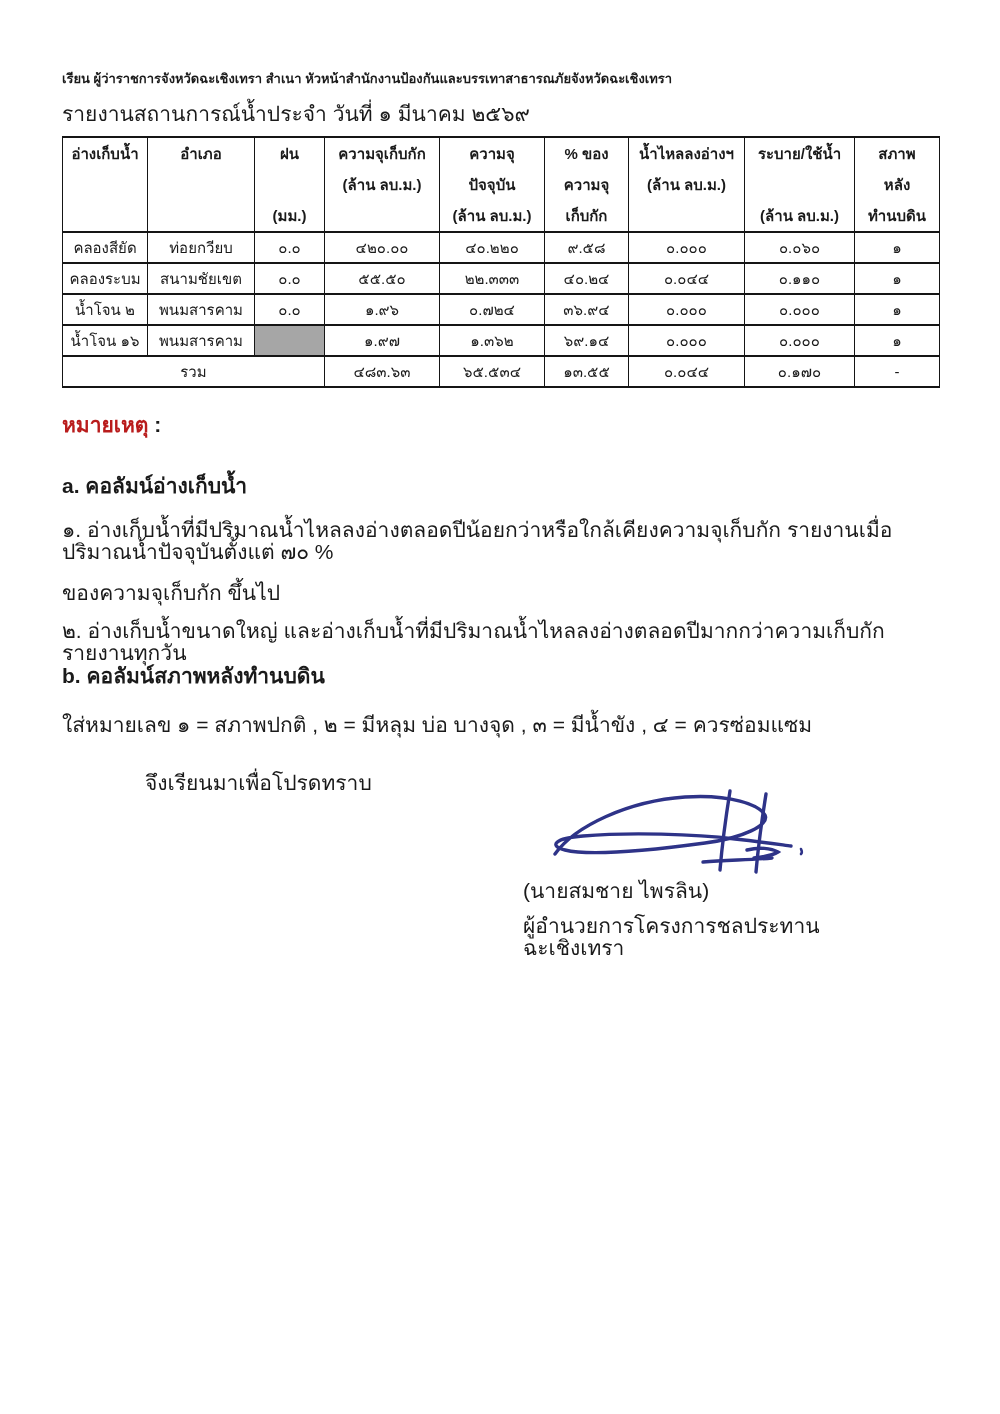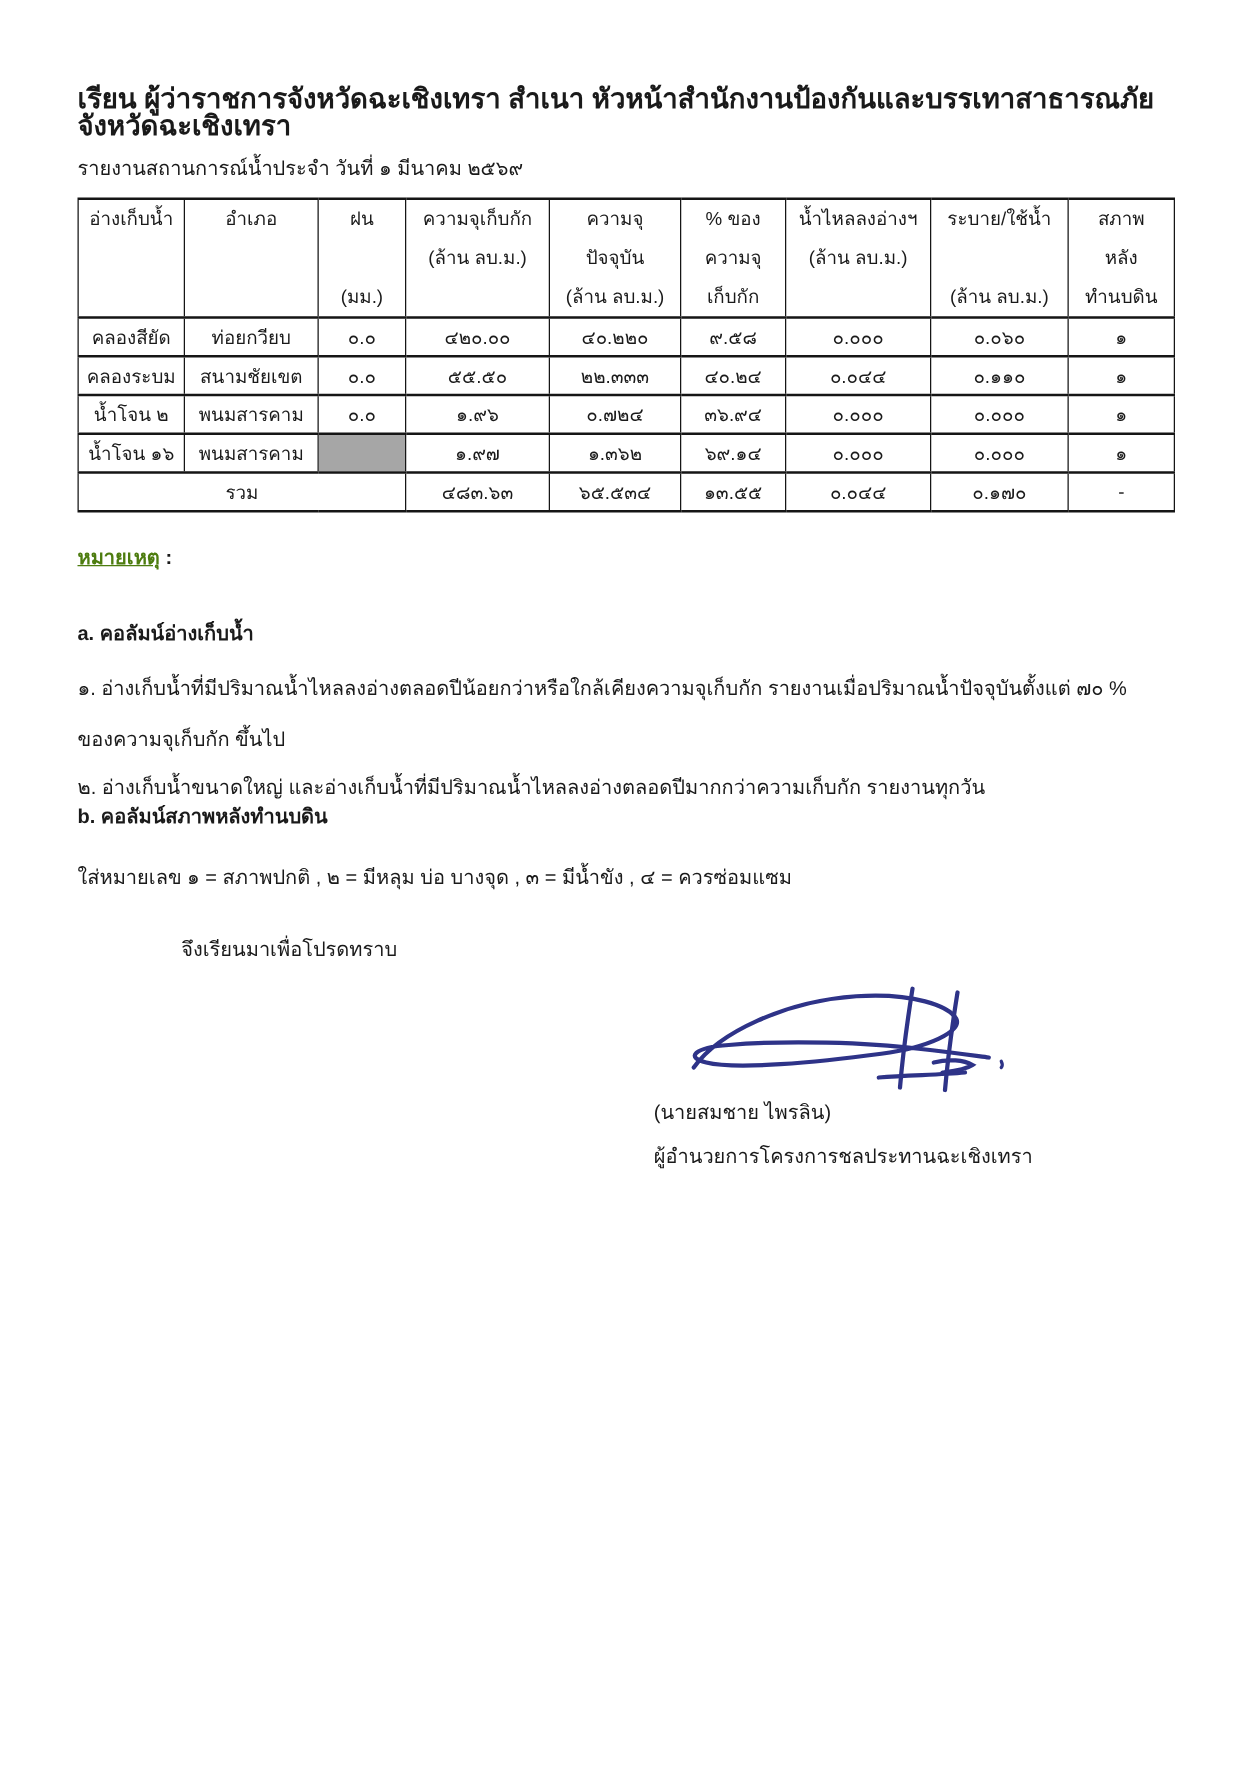--- a/index.html
+++ b/index.html
@@ -10,22 +10,22 @@
   }
   .page {
     position: relative;
     width: 1000px;
     height: 1414px;
     margin: 0 auto;
     background: #ffffff;
     padding: 68px 62px 0 62px;
     overflow: hidden;
   }
-  p { line-height: 22px; font-size: 16px; }
-  .to-line { font-size: 22px; font-weight: bold; }
+  p { line-height: 22px; font-size: 21px; }
+  .to-line { font-size: 13px; font-weight: bold; }
   .report-line { margin-top: 13px; }
 
   
   table.report {
     margin-top: 11px;
     width: 877px;
     border-collapse: collapse;
     table-layout: fixed;
     font-size: 15px;
   }
@@ -34,29 +34,29 @@
     border-right: 1.4px solid #151515;
     border-top: 2.2px solid #151515;
     border-bottom: 2.2px solid #151515;
     font-weight: normal;
     text-align: center;
     vertical-align: middle;
     padding: 0;
     overflow: hidden;
   }
   table.report thead th { height: 93px; vertical-align: top; }
-  .hl { height: 31px; line-height: 31px; white-space: nowrap; }
+  .hl { height: 31px; line-height: 31px; white-space: nowrap; font-weight: bold; }
   table.report tbody td { height: 31px; }
   tr.total-row td { height: 32px; }
   td.c-left { text-align: left; padding-left: 7px; }
   td.gray-cell { background: #a6a6a6; }
 
   
   .notes-heading { margin-top: 26px; font-weight: bold; }
-  .notes-heading .red { color: #4d7c0f; text-decoration: underline; }
+  .notes-heading .red { color: #b91c1c; }
   .sec-title { margin-top: 39px; font-weight: bold; }
   .note-line-1 { margin-top: 22px; }
   .note-line-2 { margin-top: 19px; }
   .note-line-3 { margin-top: 16px; }
   .sec-title-b { margin-top: 1px; font-weight: bold; }
   .note-line-b { margin-top: 27px; }
   .closing-line { margin-top: 36px; padding-left: 83px; }
 
   
   .sig-block {

